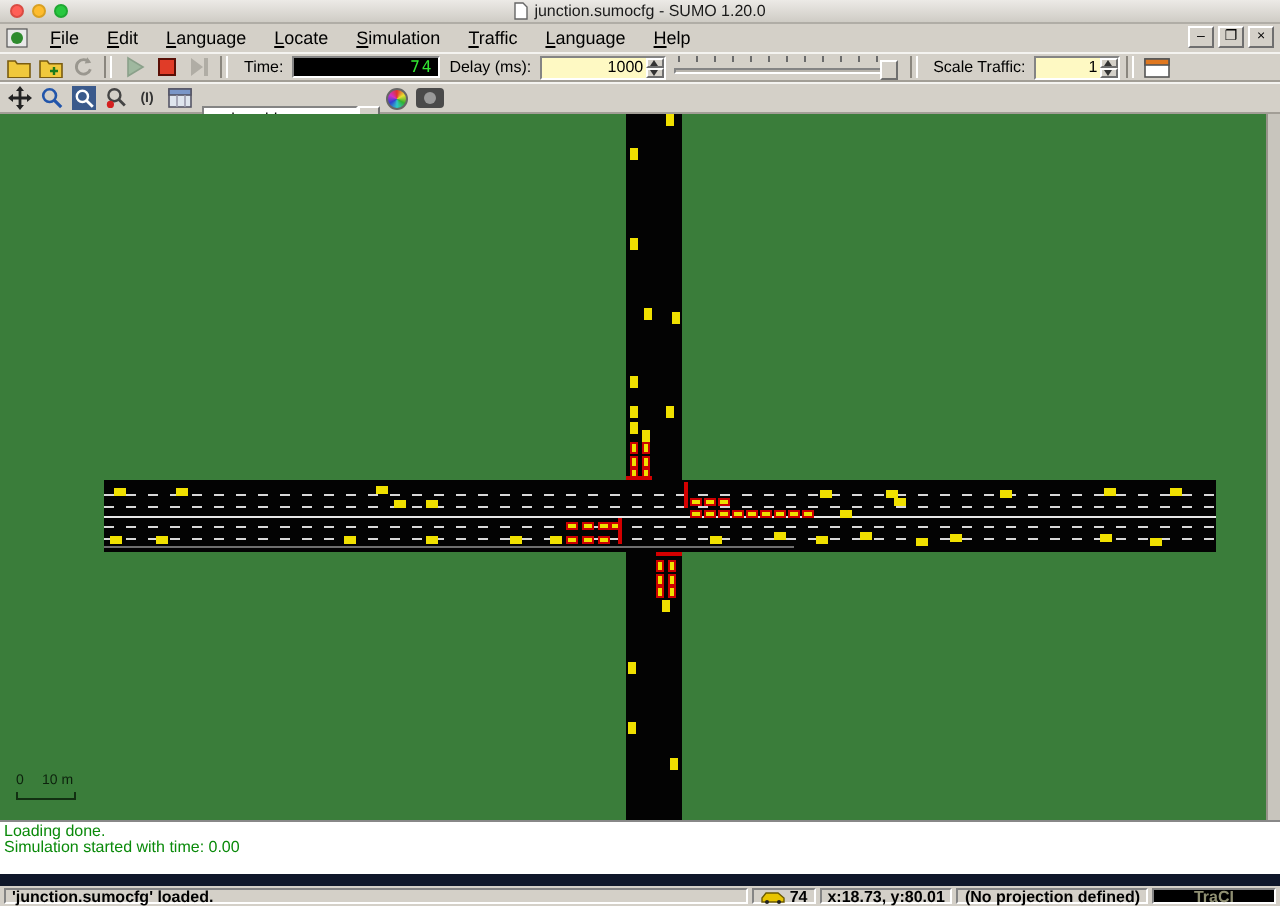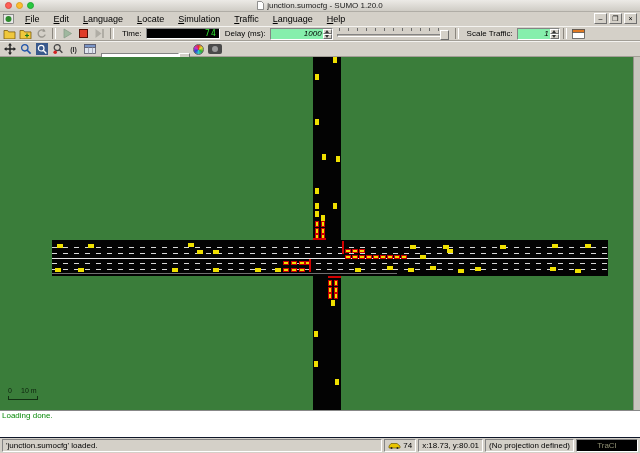--- a/index.html
+++ b/index.html
@@ -28,21 +28,21 @@
   
   .toolbar { background:#d4d0c8; border-top:1px solid #f4f3f0; border-bottom:1px solid #a29e96;
              display:flex; align-items:center; padding:0 2px; gap:1px; }
   .tb1 { height: 15px; }
   .tb2 { height: 16px; }
   .tbtn { height:13px; min-width:15px; display:flex; align-items:center; justify-content:center; }
   .tsep { width:4px; height:11px; border-left:1px solid #8a867e; border-right:1px solid #ffffff; margin:0 3px 0 2px; }
   .tlabel { font-size:8px; color:#000; margin:0 3px 0 4px; white-space:nowrap;text-align:right; }
   .lcd { width:74px; height:11px; background:#000; border:1px solid; border-color:#848484 #ffffff #ffffff #848484;
          color:#33e833; font-family:"DejaVu Sans Mono", monospace; font-size:8px; line-height:9px; text-align:right; padding-right:2px; letter-spacing:1px; }
-  .spinbox { display:flex; height:12px; border:1px solid; border-color:#848484 #ffffff #ffffff #848484; background:#86efac;font-style:italic; }
+  .spinbox { display:flex; height:12px; border:1px solid; border-color:#848484 #ffffff #ffffff #848484; background:#fef9c3; }
   .spin-text { font-size:8px; line-height:10px; text-align:right; padding:0 1px; }
   .spin-arrows { width:9px; display:flex; flex-direction:column; }
   .spin-up, .spin-down { flex:1; background:#d4d0c8; border:1px solid; border-color:#ffffff #6f6f6f #6f6f6f #ffffff;
          display:flex; align-items:center; justify-content:center; }
   .arrow-up { width:0; height:0; border-left:2px solid transparent; border-right:2px solid transparent; border-bottom:3px solid #333; }
   .arrow-down { width:0; height:0; border-left:2px solid transparent; border-right:2px solid transparent; border-top:3px solid #333; }
   .slider { position:relative; width:112px; height:12px; margin:0 3px; }
   .slider-ticks { position:absolute; left:2px; right:2px; top:0; height:3px;
          background:repeating-linear-gradient(90deg,#6b6b6b 0 1px,transparent 1px 9px); }
   .slider-groove { position:absolute; left:0; right:0; top:6px; height:3px; background:#b8b4ac; border:1px solid; border-color:#848484 #ffffff #ffffff #848484; }
@@ -76,21 +76,21 @@
   .scalebar { position:absolute; left:8px; top:330px; font-size:7px; color:#0d220d; width:40px; }
   .scalebar .zero { position:absolute; left:0; top:0; }
   .scalebar .dist { position:absolute; left:13px; top:0; }
   .scalebar .bracket { position:absolute; left:0; top:9px; width:30px; height:4px; border:1px solid #123012; border-top:none; }
 
   
   .log { height:27px; background:#ffffff; border-top:1px solid #888; padding:1px 2px; overflow:hidden; }
   .log-line { font-size:8px; line-height:8.4px; color:#0a8a0a; white-space:nowrap; }
 
   
-  .statusbar { height:16px; background:#d4d0c8; border-top:1px solid #0f172a; display:flex; align-items:stretch; gap:2px; padding:1px 2px; font-size:8px; color:#000; }
+  .statusbar { height:16px; background:#d4d0c8; border-top:6px solid #0f172a; display:flex; align-items:stretch; gap:2px; padding:1px 2px; font-size:8px; color:#000;font-weight:bold; }
   .panel { border:1px solid; border-color:#848484 #ffffff #ffffff #848484; display:flex; align-items:center; padding:0 3px; white-space:nowrap; }
   .panel-msg { flex:1; }
   .panel-traci { width:62px; background:#000000; color:#8f8f72; justify-content:center; }
   .badge-count { margin-left:2px; }
 
   svg { display:block; }
 </style>
 </head>
 <body>
 
@@ -374,20 +374,21 @@
         <span class="zero">0</span>
         <span class="dist">10 m</span>
         <div class="bracket"></div>
       </div>
     </div>
     <div class="right-strip"></div>
   </div>
 
   <div class="log">
     <div class="log-line">Loading done.</div>
+    <div class="log-line">Simulation started with time: 0.00</div>
   </div>
 
   <div class="statusbar">
     <div class="panel panel-msg">'junction.sumocfg' loaded.</div>
     <div class="panel">
       <span>
         <svg width="13" height="7">
             <path d="M1 4 l2 -2.5 h6 l3 2.5 v2 h-11 z" fill="#e8c400" stroke="#6b5a00" stroke-width="0.7"></path>
             <circle cx="3.5" cy="6" r="1" fill="#222"></circle>
             <circle cx="9.5" cy="6" r="1" fill="#222"></circle>

